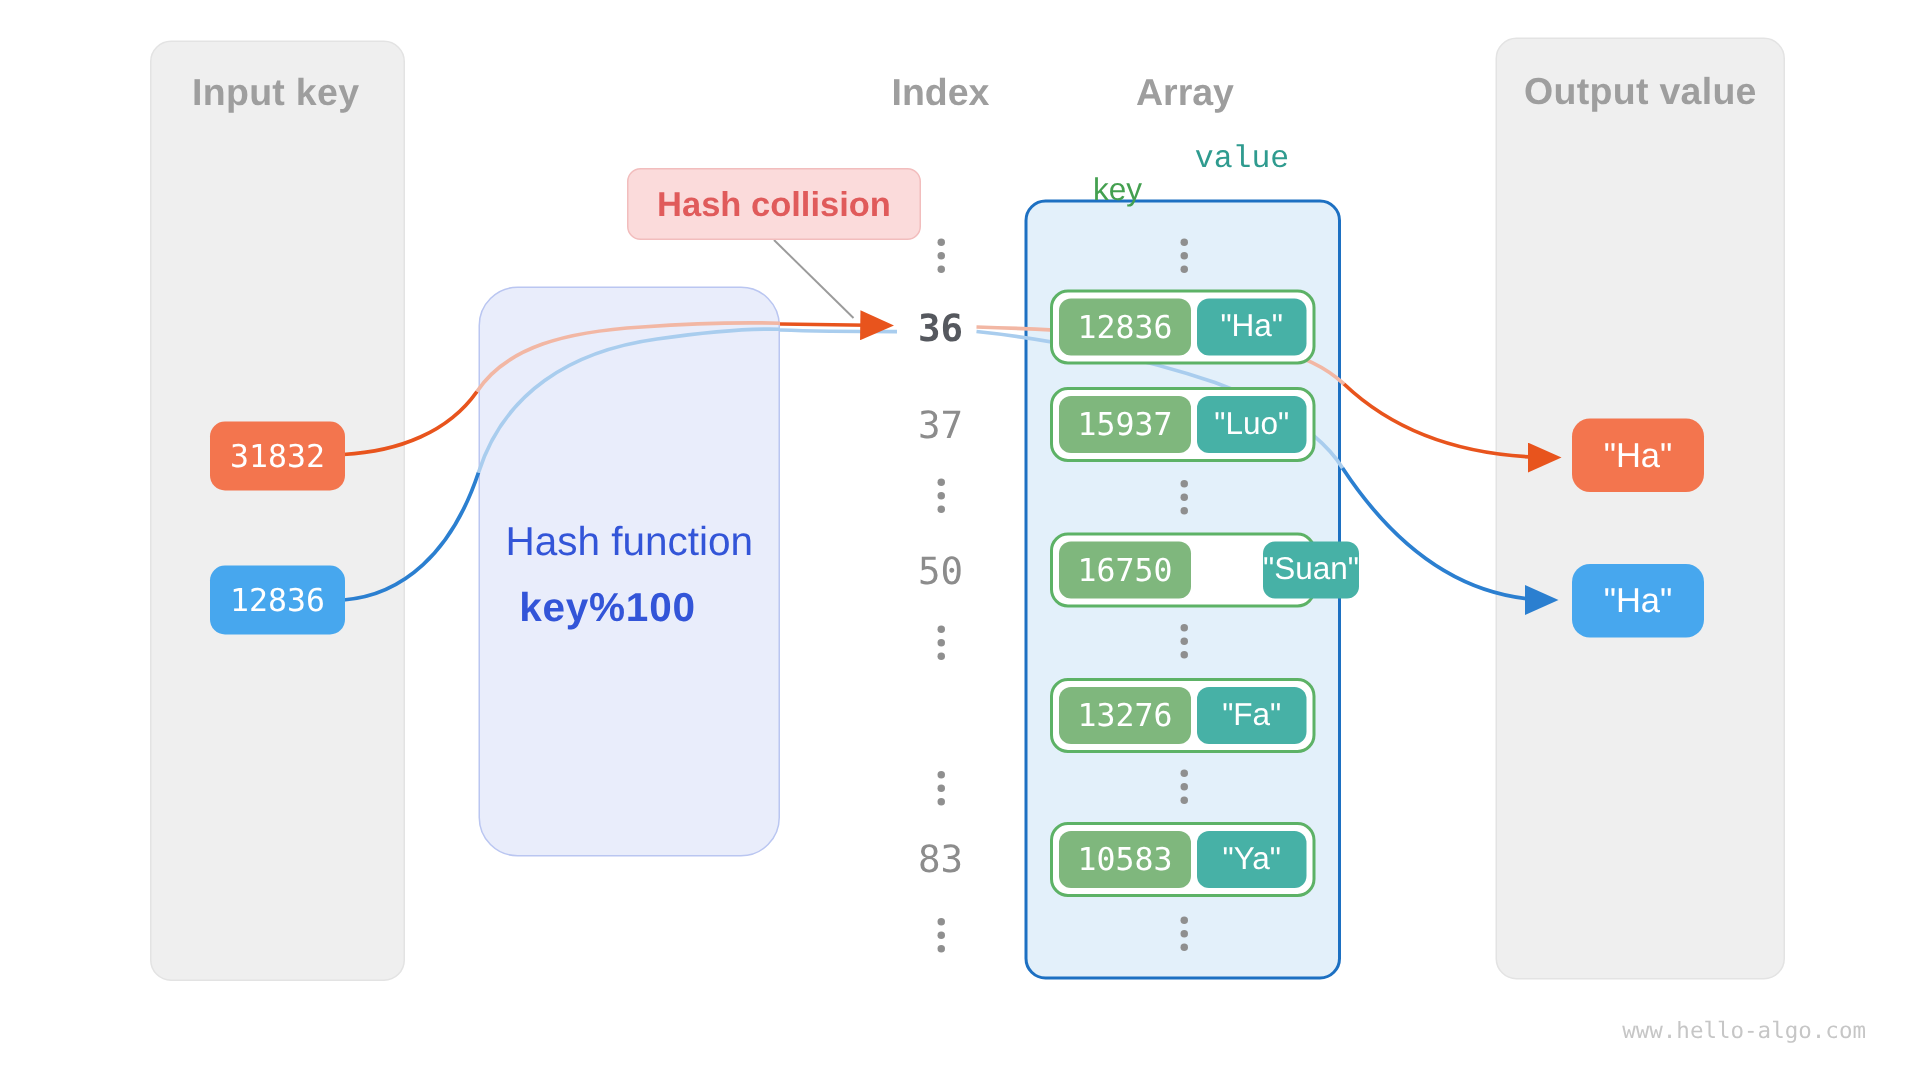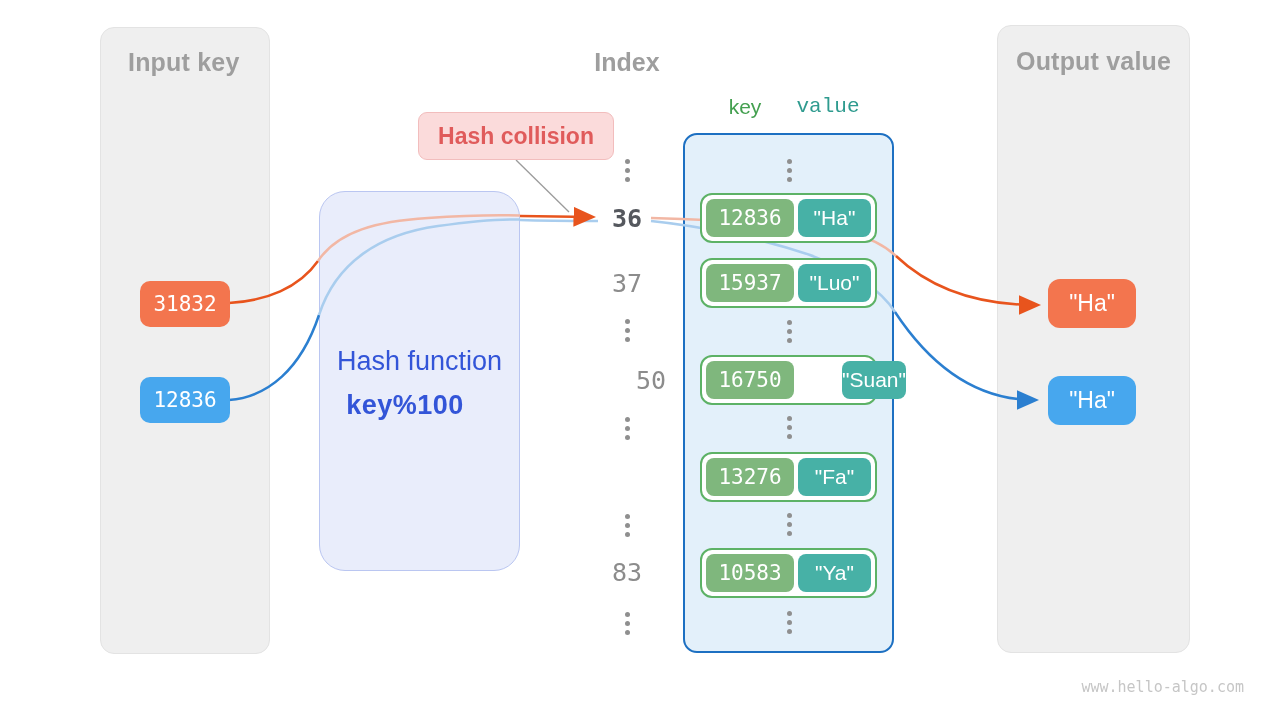--- a/index.html
+++ b/index.html
@@ -21,21 +21,21 @@
     position:absolute;font-size:25px;font-weight:700;color:var(--title-gray);
     letter-spacing:.2px;white-space:nowrap;
   }
 
   
   .col-header{
     position:absolute;z-index:10;font-size:25px;font-weight:700;color:var(--title-gray);
     text-align:center;
   }
   .kv-label{position:absolute;z-index:10;font-size:21px;text-align:center;}
-  .kv-label.key{color:var(--key-label-green);}
+  .kv-label.key{color:var(--key-label-green);margin-top:20px;}
   .kv-label.value{color:var(--value-label-teal);}
 
   
   .badge{
     position:absolute;z-index:10;display:flex;align-items:center;justify-content:center;
     color:#ffffff;border-radius:10px;
   }
   .badge.mono{font-family:"DejaVu Sans Mono", monospace;font-size:21px;}
   .badge.sans{font-size:23px;}
   .badge.orange{background:var(--badge-orange);}
@@ -139,20 +139,21 @@
     <path class="st-ol" d="M651,218 C720,220 790,224 848,233 C868,237 884,245 896,256"></path>
     <path class="st-o" d="M896,256 C935,293 985,305 1036,305" marker-end="url(#ah-o)"></path>
     <path class="st-bl" d="M651,221 C700,226 760,238 810,255 C850,270 880,288 895,312"></path>
     <path class="st-b" d="M895,312 C930,365 975,400 1034,400" marker-end="url(#ah-b)"></path>
   </svg>
 
   <div class="panel-title layer2" style="left:128px;top:48px;">Input key</div>
   <div class="panel-title layer2" style="left:1016px;top:47px;">Output value</div>
 
   <div class="col-header" style="left:560px;top:48px;width:134px;">Index</div>
+  <div class="col-header" style="left:723px;top:48px;width:134px;">Array</div>
   <div class="kv-label key" style="left:710px;top:95px;width:70px;">key</div>
   <div class="kv-label value" style="left:793px;top:95px;width:70px;font-family:Liberation Mono, monospace;">value</div>
 
   <div class="collision" style="left:418px;top:112px;width:196px;height:48px;">Hash collision</div>
 
   <div class="hash-title" style="left:319px;top:346px;width:201px;">Hash function</div>
   <div class="hash-formula" style="left:319px;top:390px;width:172px;">key%100</div>
 
   <div class="badge mono orange" style="left:140px;top:281px;width:90px;height:46px;">31832</div>
   <div class="badge mono blue" style="left:140px;top:377px;width:90px;height:46px;">12836</div>
@@ -162,21 +163,21 @@
       <i></i>
       <i></i>
     </div>
   <div class="index-num emph" style="left:560px;top:204px;">36</div>
   <div class="index-num" style="left:560px;top:269px;">37</div>
   <div class="vdots" style="left:560px;top:319px;">
       <i></i>
       <i></i>
       <i></i>
     </div>
-  <div class="index-num" style="left:584px;top:366px;">50</div>
+  <div class="index-num" style="left:560px;top:366px;">50</div>
   <div class="vdots" style="left:560px;top:417px;">
       <i></i>
       <i></i>
       <i></i>
     </div>
   <div class="vdots" style="left:560px;top:514px;">
       <i></i>
       <i></i>
       <i></i>
     </div>

